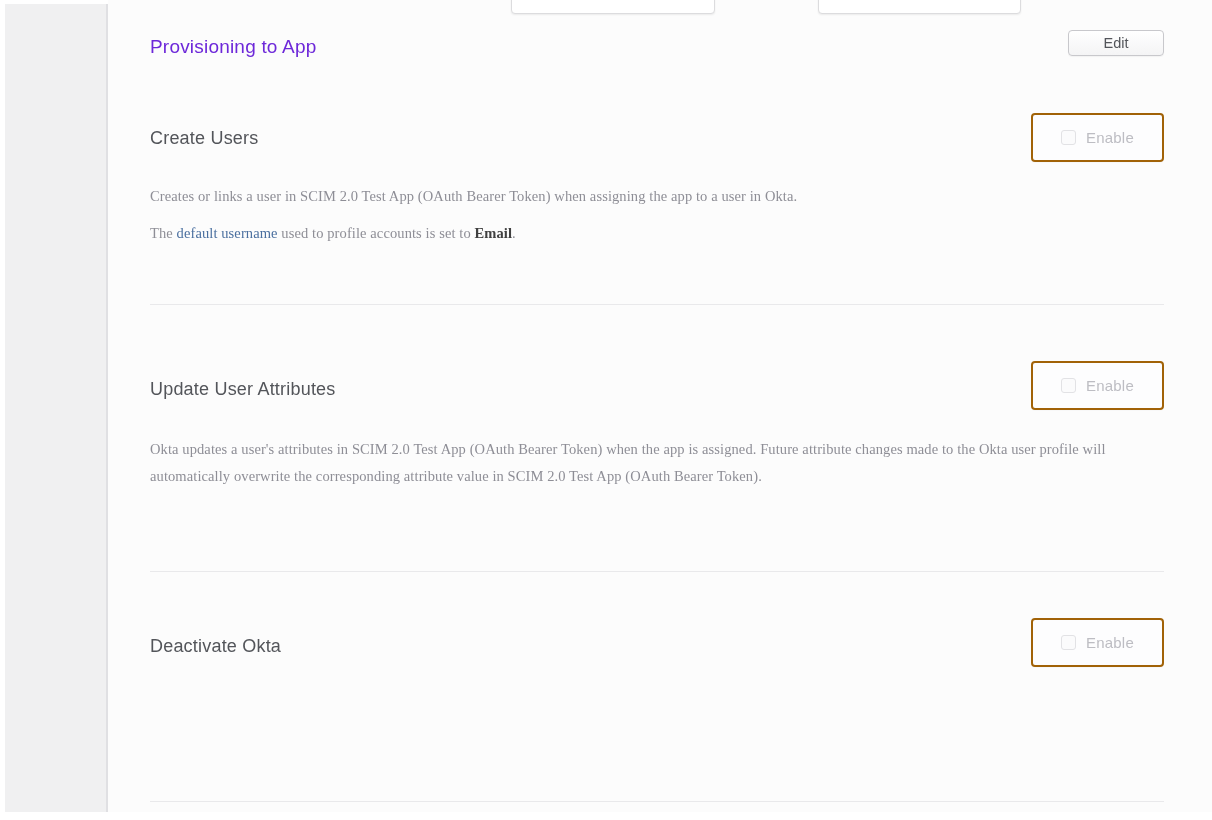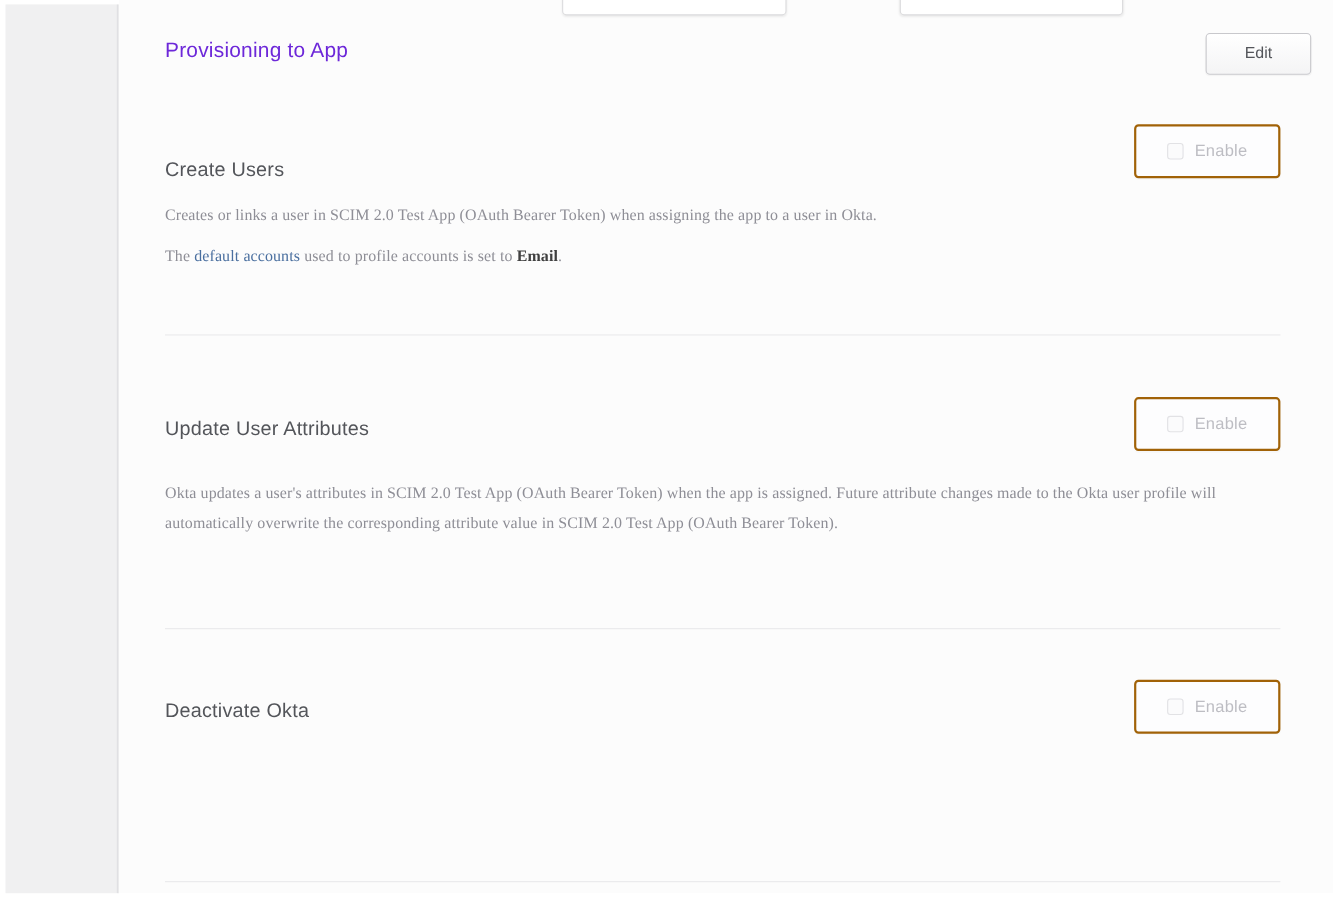--- a/index.html
+++ b/index.html
@@ -40,27 +40,27 @@
   }
   .truncated-box.one{left:403px;width:204px;}
   .truncated-box.two{left:710px;width:203px;}
 
   .page-title{
     position:absolute;left:150px;top:36px;
     font-size:19px;color:#6d28d9;font-weight:400;letter-spacing:.2px;
   }
 
   .edit-btn{
-    position:absolute;left:1068px;top:30px;width:96px;height:38px;
+    position:absolute;left:1068px;top:30px;width:96px;height:26px;
     background:linear-gradient(#ffffff,#f4f4f5);
     border:1px solid #c8c8cc;border-radius:4px;
     font-family:"Liberation Sans", sans-serif;
     font-size:14.5px;color:#53555a;
     display:flex;align-items:center;justify-content:center;
-    cursor:pointer;box-shadow:0 1px 1px rgba(0,0,0,0.04);margin-left:28px;
+    cursor:pointer;box-shadow:0 1px 1px rgba(0,0,0,0.04);
   }
 
   .section-title{
     position:absolute;left:150px;
     font-size:18px;color:var(--heading-text);font-weight:400;letter-spacing:.2px;
   }
 
   .enable-btn{
     position:absolute;left:1031px;width:133px;height:49px;
     background:#fdfdfe;border:2px solid #a16207;border-radius:4px;
@@ -96,27 +96,27 @@
 
   <div class="main-panel">
 
     <div class="truncated-box one"></div>
     <div class="truncated-box two"></div>
 
     <div class="page-title" style="left:42px;">Provisioning to App</div>
 
     <button class="edit-btn" style="left:960px;">Edit</button>
 
-    <div class="section-title" style="left:42px;top:144px;">Create Users</div>
+    <div class="section-title" style="left:42px;top:128px;">Create Users</div>
     <div class="enable-btn" style="left:923px;top:113px;">
       <span class="enable-checkbox"></span>
       <span class="enable-label">Enable</span>
     </div>
     <div class="body-text" style="left:42px;top:183px;">Creates or links a user in SCIM 2.0 Test App (OAuth Bearer Token) when assigning the app to a user in Okta.</div>
-    <div class="body-text" style="left:42px;top:220px;"><span>The </span><a>default accounts</a><span> used to profile accounts is set to </span><span class="bold">Email</span><span>.</span></div>
+    <div class="body-text" style="left:42px;top:220px;"><span>The </span><a>default username</a><span> used to profile accounts is set to </span><span class="bold">Email</span><span>.</span></div>
 
     <div class="divider" style="left:42px;top:304px;"></div>
 
     <div class="section-title" style="left:42px;top:379px;">Update User Attributes</div>
     <div class="enable-btn" style="left:923px;top:361px;">
       <span class="enable-checkbox"></span>
       <span class="enable-label">Enable</span>
     </div>
     <div class="body-text" style="left:42px;top:436px;">Okta updates a user's attributes in SCIM 2.0 Test App (OAuth Bearer Token) when the app is assigned. Future attribute changes made to the Okta user profile will automatically overwrite the corresponding attribute value in SCIM 2.0 Test App (OAuth Bearer Token).</div>
 

